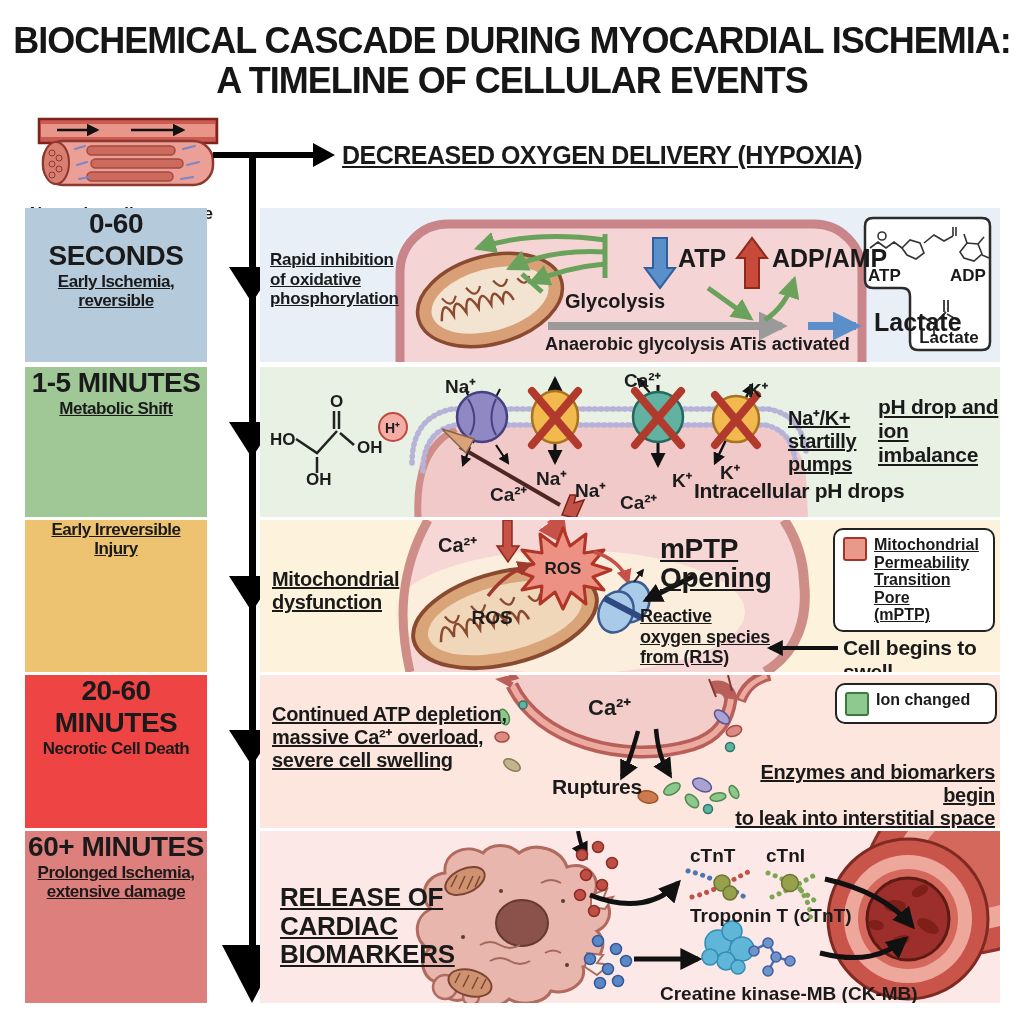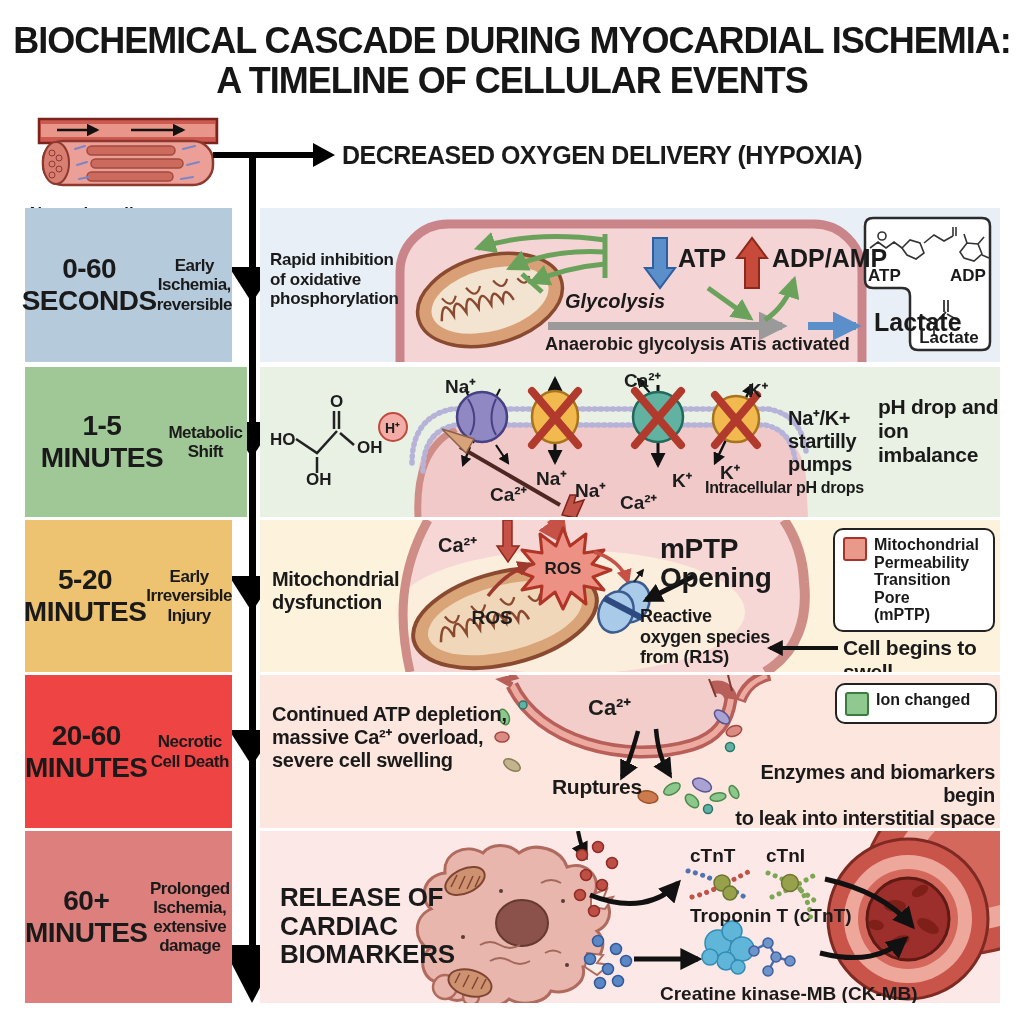--- a/index.html
+++ b/index.html
@@ -1,24 +1,24 @@
 <!DOCTYPE html>
 <html><head>
 <meta charset="utf-8">
 <style>
   html,body{margin:0;padding:0;background:#fff;}
   #page{position:relative;width:1024px;height:1024px;background:#fff;overflow:hidden;
         font-family:"Liberation Sans",sans-serif;color:#1a1a1a;}
   .abs{position:absolute;}
   .b{font-weight:700;}
-  .pre{white-space:pre-line;}
+  .pre{white-space:pre-line;text-decoration:underline;}
   .title-line{width:1024px;text-align:center;font-weight:700;font-size:36px;letter-spacing:-1px;color:#161616;}
   .small-cap{font-size:17px;font-weight:700;text-align:center;margin-top:16px;}
   .hypoxia{font-size:25px;font-weight:700;letter-spacing:-0.5px;}
-  .band-label{left:25px;width:207px;display:flex;flex-direction:row;justify-content:flex-end;
+  .band-label{left:25px;width:182px;display:flex;flex-direction:column;justify-content:flex-start;
               align-items:center;text-align:center;letter-spacing:-0.5px;}
   .band-label .time{font-size:28px;font-weight:700;}
   .band-label .sub{font-size:17px;font-weight:700;line-height:1.12;}
   .band-content{left:260px;width:740px;overflow:hidden;}
   .band-content svg{position:absolute;left:0;top:0;}
   .bg1L{background:#b5cadb;} .bg1C{background:#e9eff6;}
   .bg2L{background:#a0c897;} .bg2C{background:#e9f1e4;}
   .bg3L{background:#edc271;} .bg3C{background:#fdf3dc;}
   .bg4L{background:#ef4444;} .bg4C{background:#fce6de;}
   .bg5L{background:#dd7f7c;} .bg5C{background:#fce8e7;}
@@ -78,21 +78,21 @@
           <line x1="152" y1="48" x2="164" y2="45"></line>
         <line x1="44" y1="62" x2="54" y2="60"></line>
           <line x1="146" y1="62" x2="158" y2="60"></line>
       </g>
     </g>
   </svg>
   <div class="abs small-cap" style="left:18px;top:188px;width:195px;text-align:right;">Normal cardiomyocyte</div>
 
   <div class="abs" style="left:213px;top:152px;width:102px;height:6px;background:#000;"></div>
   <div class="abs" style="left:313px;top:143px;width:0;height:0;border-top:12px solid transparent;border-bottom:12px solid transparent;border-left:22px solid #000;"></div>
-  <div class="abs hypoxia" style="left:342px;top:141px;">DECREASED OXYGEN DELIVERY (HYPOXIA)</div>
+  <div class="abs hypoxia" style="left:342px;top:141px;text-decoration:underline;">DECREASED OXYGEN DELIVERY (HYPOXIA)</div>
 
   <div class="abs tl-line"></div>
   <div class="abs tl-head" style="top:267px;"></div>
   <div class="abs tl-head" style="top:422px;"></div>
   <div class="abs tl-head" style="top:576px;"></div>
   <div class="abs tl-head" style="top:730px;"></div>
   <div class="abs tl-head-big"></div>
 
   <div class="abs band-label bg1L" style="top:208px;height:154px;">
     <div class="time">0-60 SECONDS</div>
@@ -159,29 +159,29 @@
           <line x1="687" y1="106" x2="699" y2="113"></line>
           <line x1="674" y1="118" x2="674" y2="128"></line>
         </g>
       </g>
     </svg>
     <div class="abs note pre" style="left:10px;top:42px;width:140px;font-size:17px;">Rapid inhibition
 of oxidative
 phosphorylation</div>
     <div class="abs b" style="left:418px;top:36px;font-size:25px;">ATP</div>
     <div class="abs b" style="left:512px;top:36px;font-size:25px;">ADP/AMP</div>
-    <div class="abs b" style="left:305px;top:82px;font-size:20px;font-style:italic;">Glycolysis</div>
+    <div class="abs b" style="left:305px;top:82px;font-size:20px;">Glycolysis</div>
     <div class="abs b" style="left:614px;top:100px;font-size:25px;">Lactate</div>
     <div class="abs b" style="left:285px;top:126px;width:315px;text-align:left;font-size:18px;">Anaerobic glycolysis ATis activated</div>
     <div class="abs b" style="left:608px;top:58px;font-size:17px;">ATP</div>
     <div class="abs b" style="left:690px;top:58px;font-size:17px;">ADP</div>
     <div class="abs b" style="left:650px;top:120px;width:78px;text-align:center;font-size:17px;">Lactate</div>
   </div>
 
-  <div class="abs band-label bg2L" style="top:367px;height:150px;padding-left:15px;">
+  <div class="abs band-label bg2L" style="top:367px;height:150px;">
     <div class="time">1-5 MINUTES</div>
     <div class="sub pre">Metabolic Shift</div>
   </div>
   <div class="abs band-content bg2C" style="top:367px;height:150px;">
     <svg width="740" height="150" viewBox="0 0 740 150">
       <defs>
         <marker id="b2k" viewBox="0 0 10 10" refX="8" refY="5" markerWidth="5" markerHeight="5" orient="auto-start-reverse">
             <path d="M0,0L10,5L0,10Z" fill="#111"></path>
           </marker>
       </defs>
@@ -252,25 +252,24 @@
       <text x="230" y="134" font-size="19">Ca²⁺</text>
       <text x="412" y="120" font-size="19">K⁺</text>
       <text x="360" y="142" font-size="19">Ca²⁺</text>
       <text x="460" y="112" font-size="19">K⁺</text>
     </svg>
     <div class="abs note pre" style="left:528px;top:40px;font-size:20px;">Na⁺/K+
 startilly
 pumps</div>
     <div class="abs note pre" style="left:618px;top:28px;font-size:21px;">pH drop and
 ion imbalance</div>
-    <div class="abs note" style="left:445px;top:112px;font-size:16px;">Intracellular pH drops</div>
+    <div class="abs note" style="left:434px;top:112px;font-size:21px;">Intracellular pH drops</div>
   </div>
 
   <div class="abs band-label bg3L" style="top:520px;height:152px;">
-    <div class="time">5-20 MINUTES</div>
     <div class="sub pre">Early Irreversible
 Injury</div>
   </div>
   <div class="abs band-content bg3C" style="top:520px;height:152px;">
     <svg width="740" height="152" viewBox="0 0 740 152">
       <defs>
         <marker id="b3k" viewBox="0 0 10 10" refX="8" refY="5" markerWidth="4" markerHeight="4" orient="auto-start-reverse">
             <path d="M0,0L10,5L0,10Z" fill="#111"></path>
           </marker>
         <marker id="b3r" viewBox="0 0 10 10" refX="8" refY="5" markerWidth="4.4" markerHeight="4.4" orient="auto">

